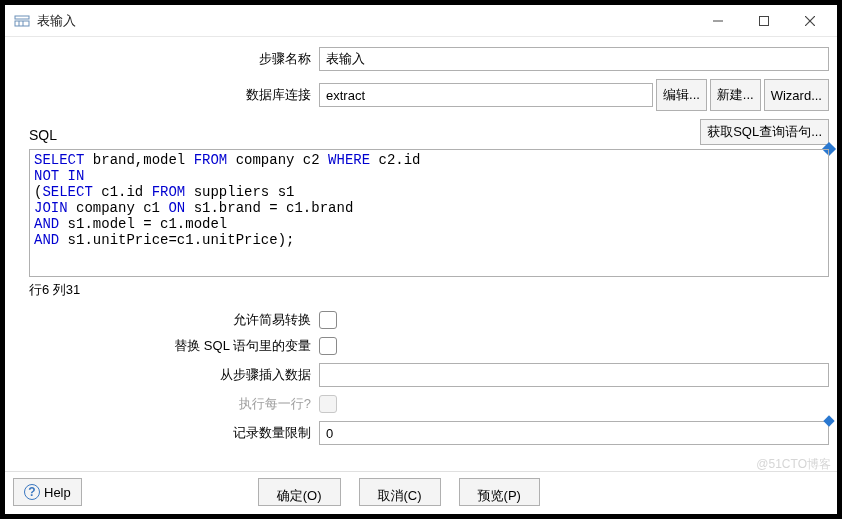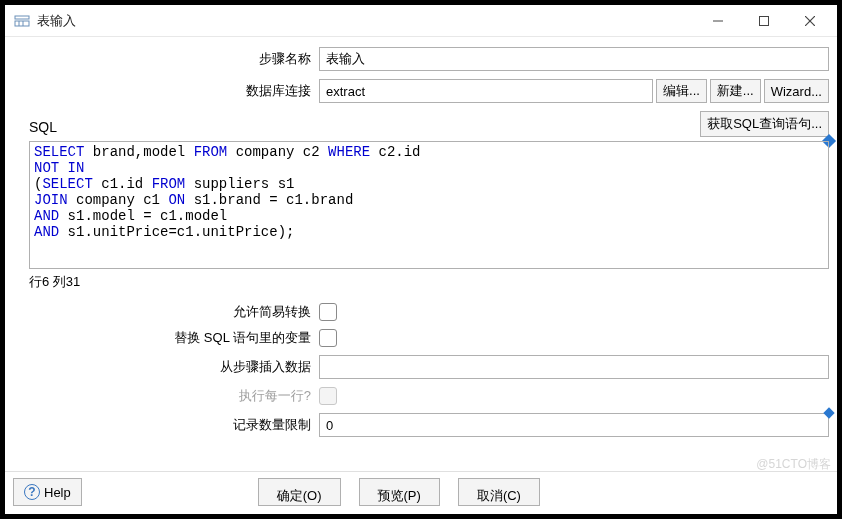--- a/index.html
+++ b/index.html
@@ -67,21 +67,21 @@
     flex: 1;
     height: 24px;
     border: 1px solid #b0b0b0;
     padding: 2px 6px;
     font-family: inherit;
     font-size: 13px;
     outline: none;
     background: #fff;
   }
   .btn {
-    height: 24px;
+    height: 32px;
     border: 1px solid #b0b0b0;
     background: #f4f4f4;
     margin-left: 3px;
     padding: 0 6px;
     font-family: inherit;
     font-size: 13px;
     cursor: pointer;
     white-space: nowrap;
   }
   .sql-header {
@@ -302,19 +302,19 @@
 
   </div>
 
   <div class="bottom-bar">
     <div class="help-btn">
       <span class="help-icon">?</span>
       <span>Help</span>
     </div>
     <span class="spacer1"></span>
     <button class="action-btn">确定(O)</button>
+    <button class="action-btn">取消(C)</button>
     <button class="action-btn">预览(P)</button>
-    <button class="action-btn">取消(C)</button>
   </div>
 
   <span class="watermark">@51CTO博客</span>
 
 </div>
 
 </body></html>

